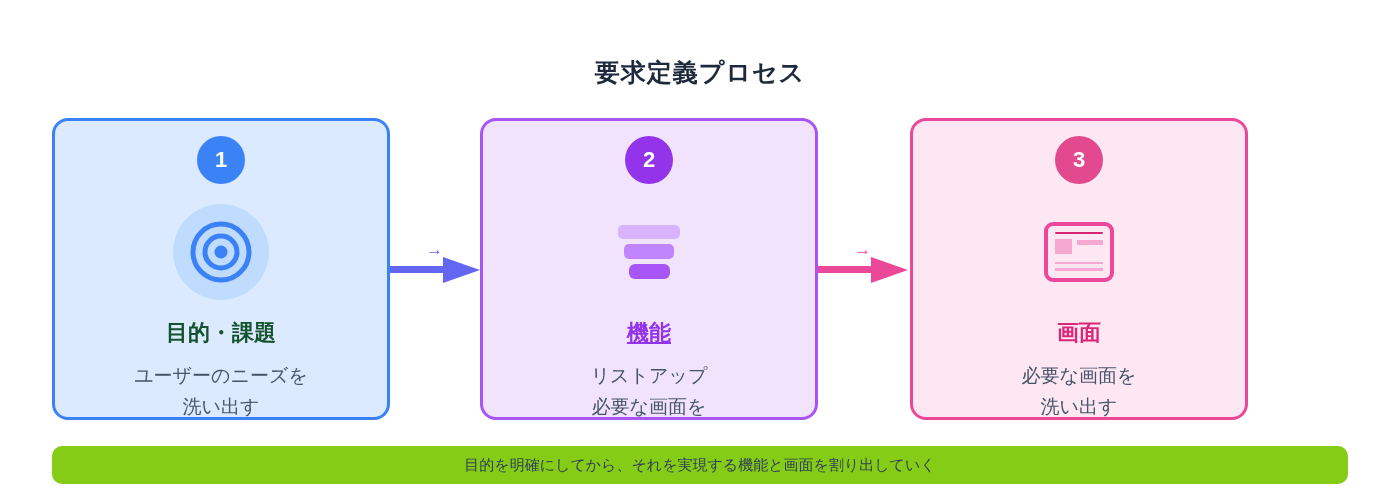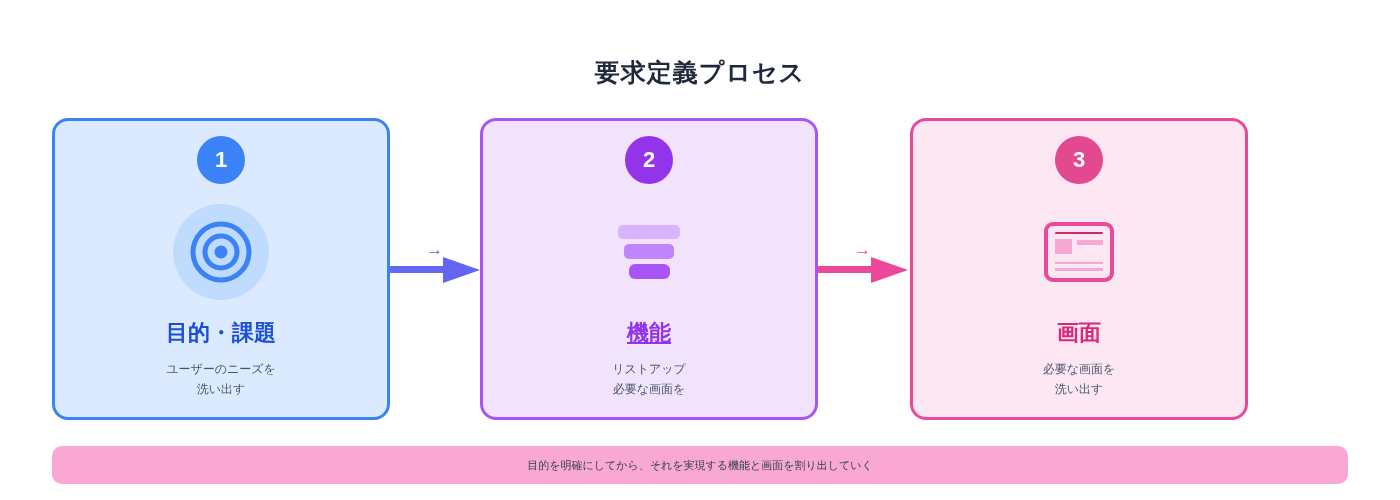--- a/index.html
+++ b/index.html
@@ -60,26 +60,26 @@
     border-radius:9px;padding:6px 7px 7px 7px;
     display:flex;flex-direction:column;
   }
   .screen-toprule{width:100%;height:3px;background:#d6246e;border-radius:2px;margin-bottom:5px;}
   .screen-row{display:flex;align-items:flex-start;gap:5px;margin-bottom:4px;}
   .screen-block{width:17px;height:15px;background:#f7a8d2;}
   .screen-shortline{width:26px;height:5px;background:#f7a8d2;margin-top:1px;}
   .screen-line{width:100%;height:5px;background:#f7a8d2;margin-top:4px;}
 
   .step-label{font-size:22px;font-weight:700;margin-bottom:12px;}
-  .step-1 .step-label{color:#1d4ed8;}
+  .step-1 .step-label{color:#14532d;}
   .step-2 .step-label{color:#9333ea;text-decoration:underline;}
   .step-3 .step-label{color:#db2777;font-family:Liberation Serif, serif;}
 
   .step-desc{
-    font-size:12px;color:#475569;text-align:center;line-height:1.65;
+    font-size:19px;color:#475569;text-align:center;line-height:1.65;
   }
 
   
   .flow-arrow{position:absolute;top:238px;width:90px;height:48px;}
   .flow-arrow-1{left:390px;}
   .flow-arrow-2{left:818px;}
   .arrow-glyph{
     position:absolute;left:36px;top:2px;font-size:17px;font-weight:400;
   }
   .flow-arrow-1 .arrow-glyph{color:#6366f1;}
@@ -89,23 +89,23 @@
   .flow-arrow-2 .arrow-bar{background:#ec4899;}
   .arrow-head{
     position:absolute;left:53px;top:19px;width:0;height:0;
     border-top:13px solid transparent;border-bottom:13px solid transparent;
   }
   .flow-arrow-1 .arrow-head{border-left:37px solid #6366f1;}
   .flow-arrow-2 .arrow-head{border-left:37px solid #ec4899;}
 
   .footer-note{
     position:absolute;left:52px;top:446px;width:1296px;height:38px;
-    background:#f9a8d4;border-radius:10px;
+    background:#84cc16;border-radius:10px;
     display:flex;align-items:center;justify-content:center;
-    font-size:11px;color:#334155;
+    font-size:15px;color:#334155;
   }
 </style>
 </head>
 <body>
 
 <div class="canvas">
 
   <div class="diagram-title">要求定義プロセス</div>
 
   <div class="step-card step-1">

